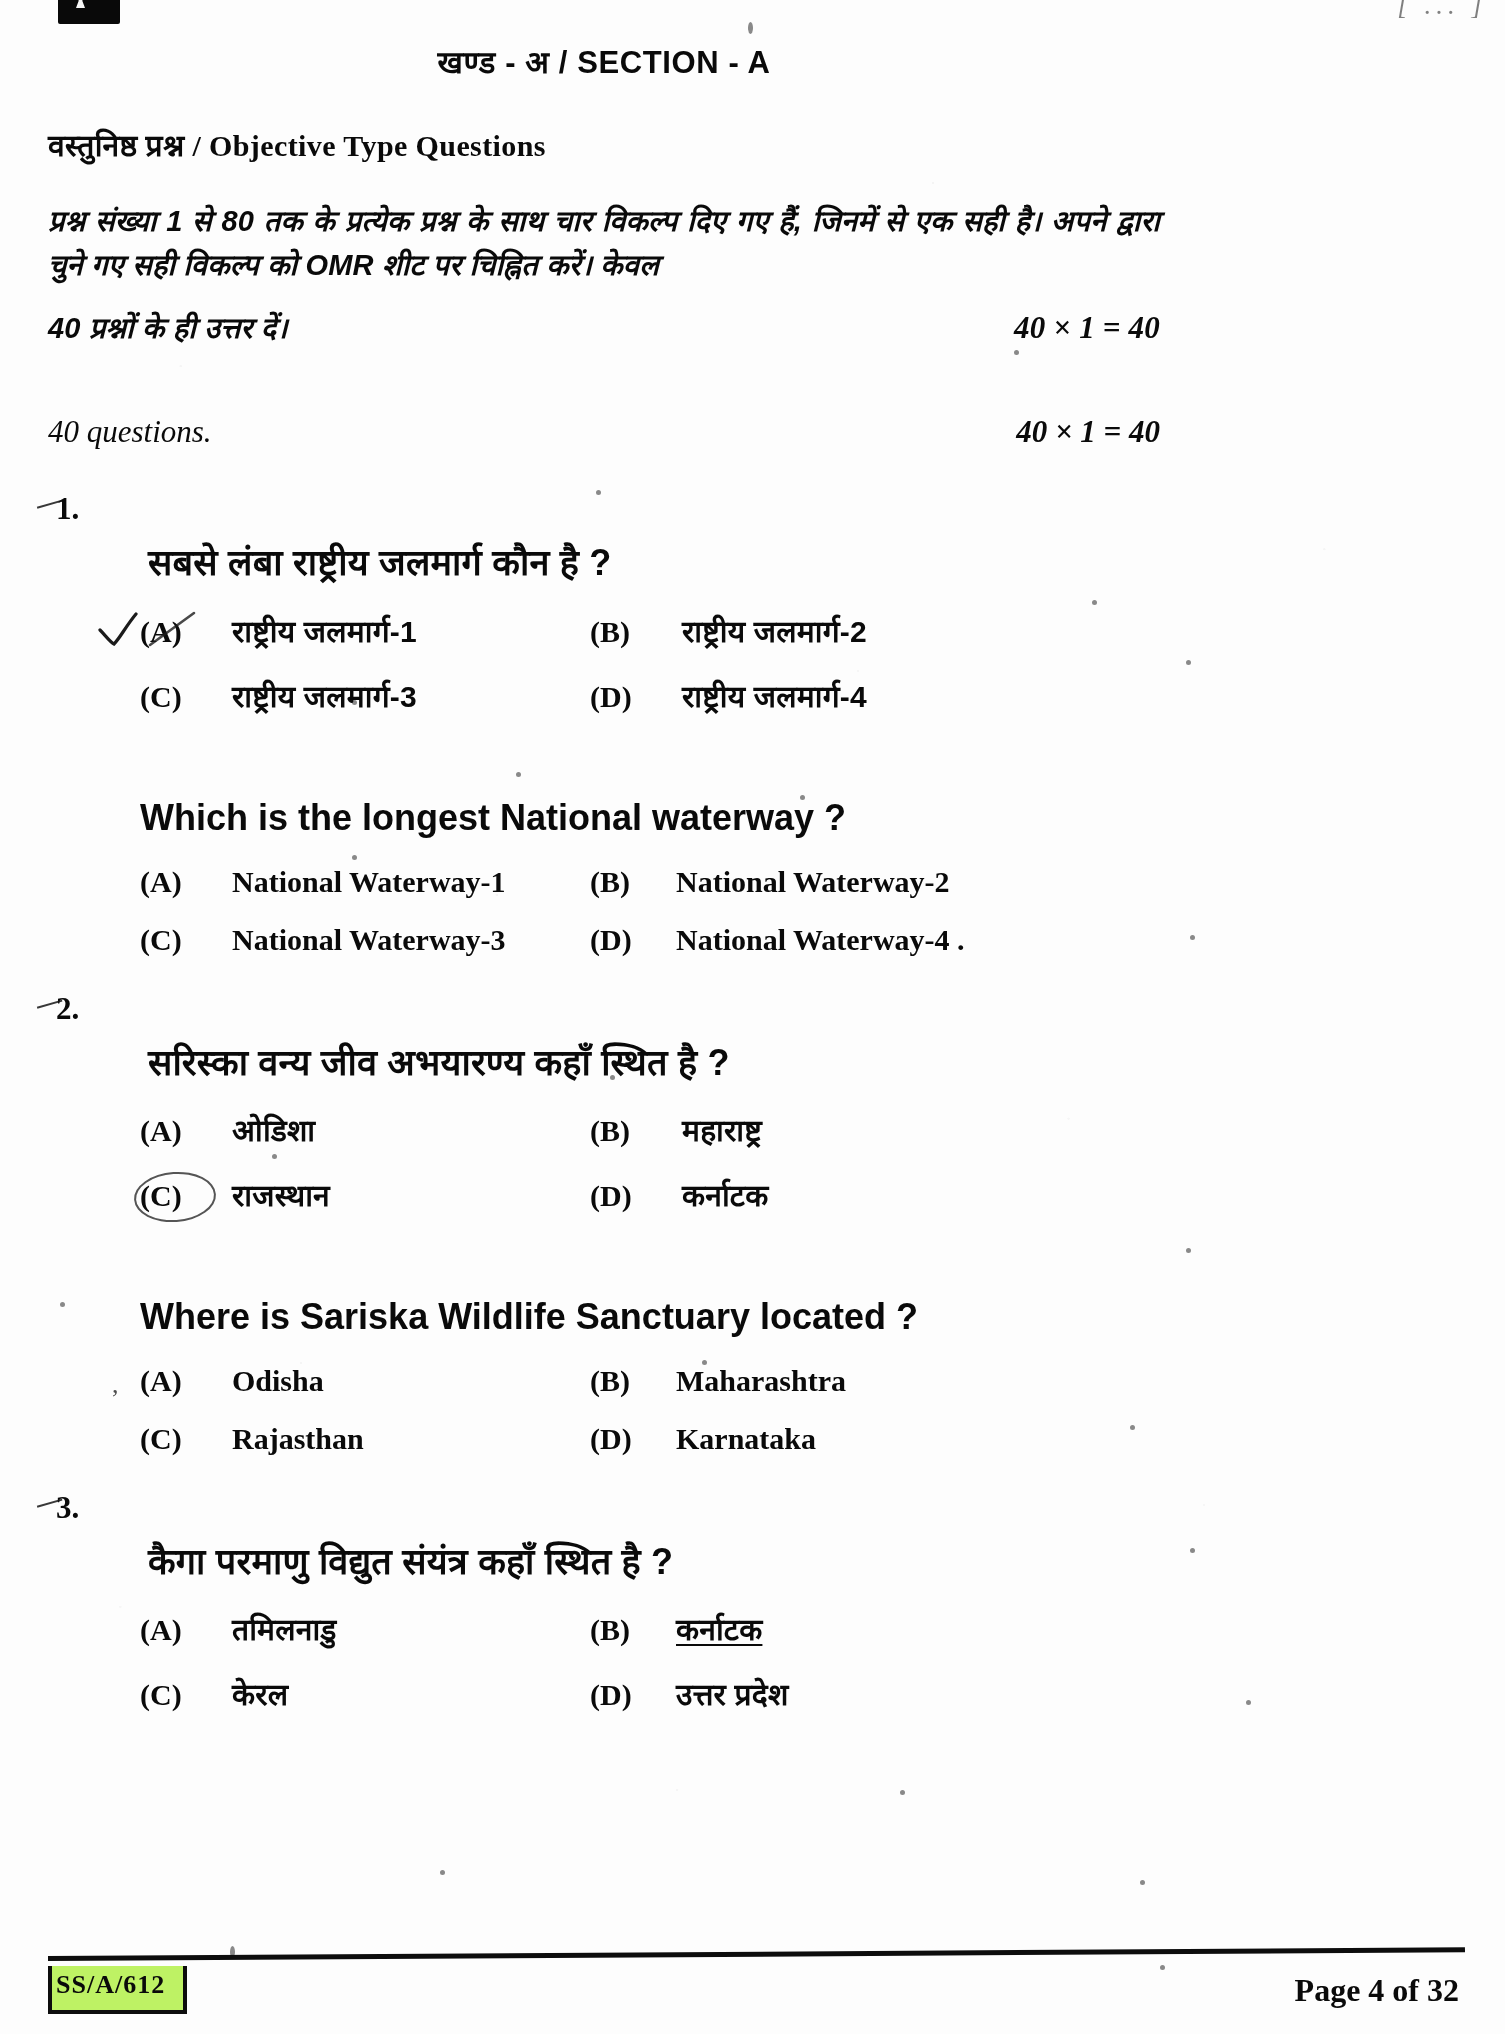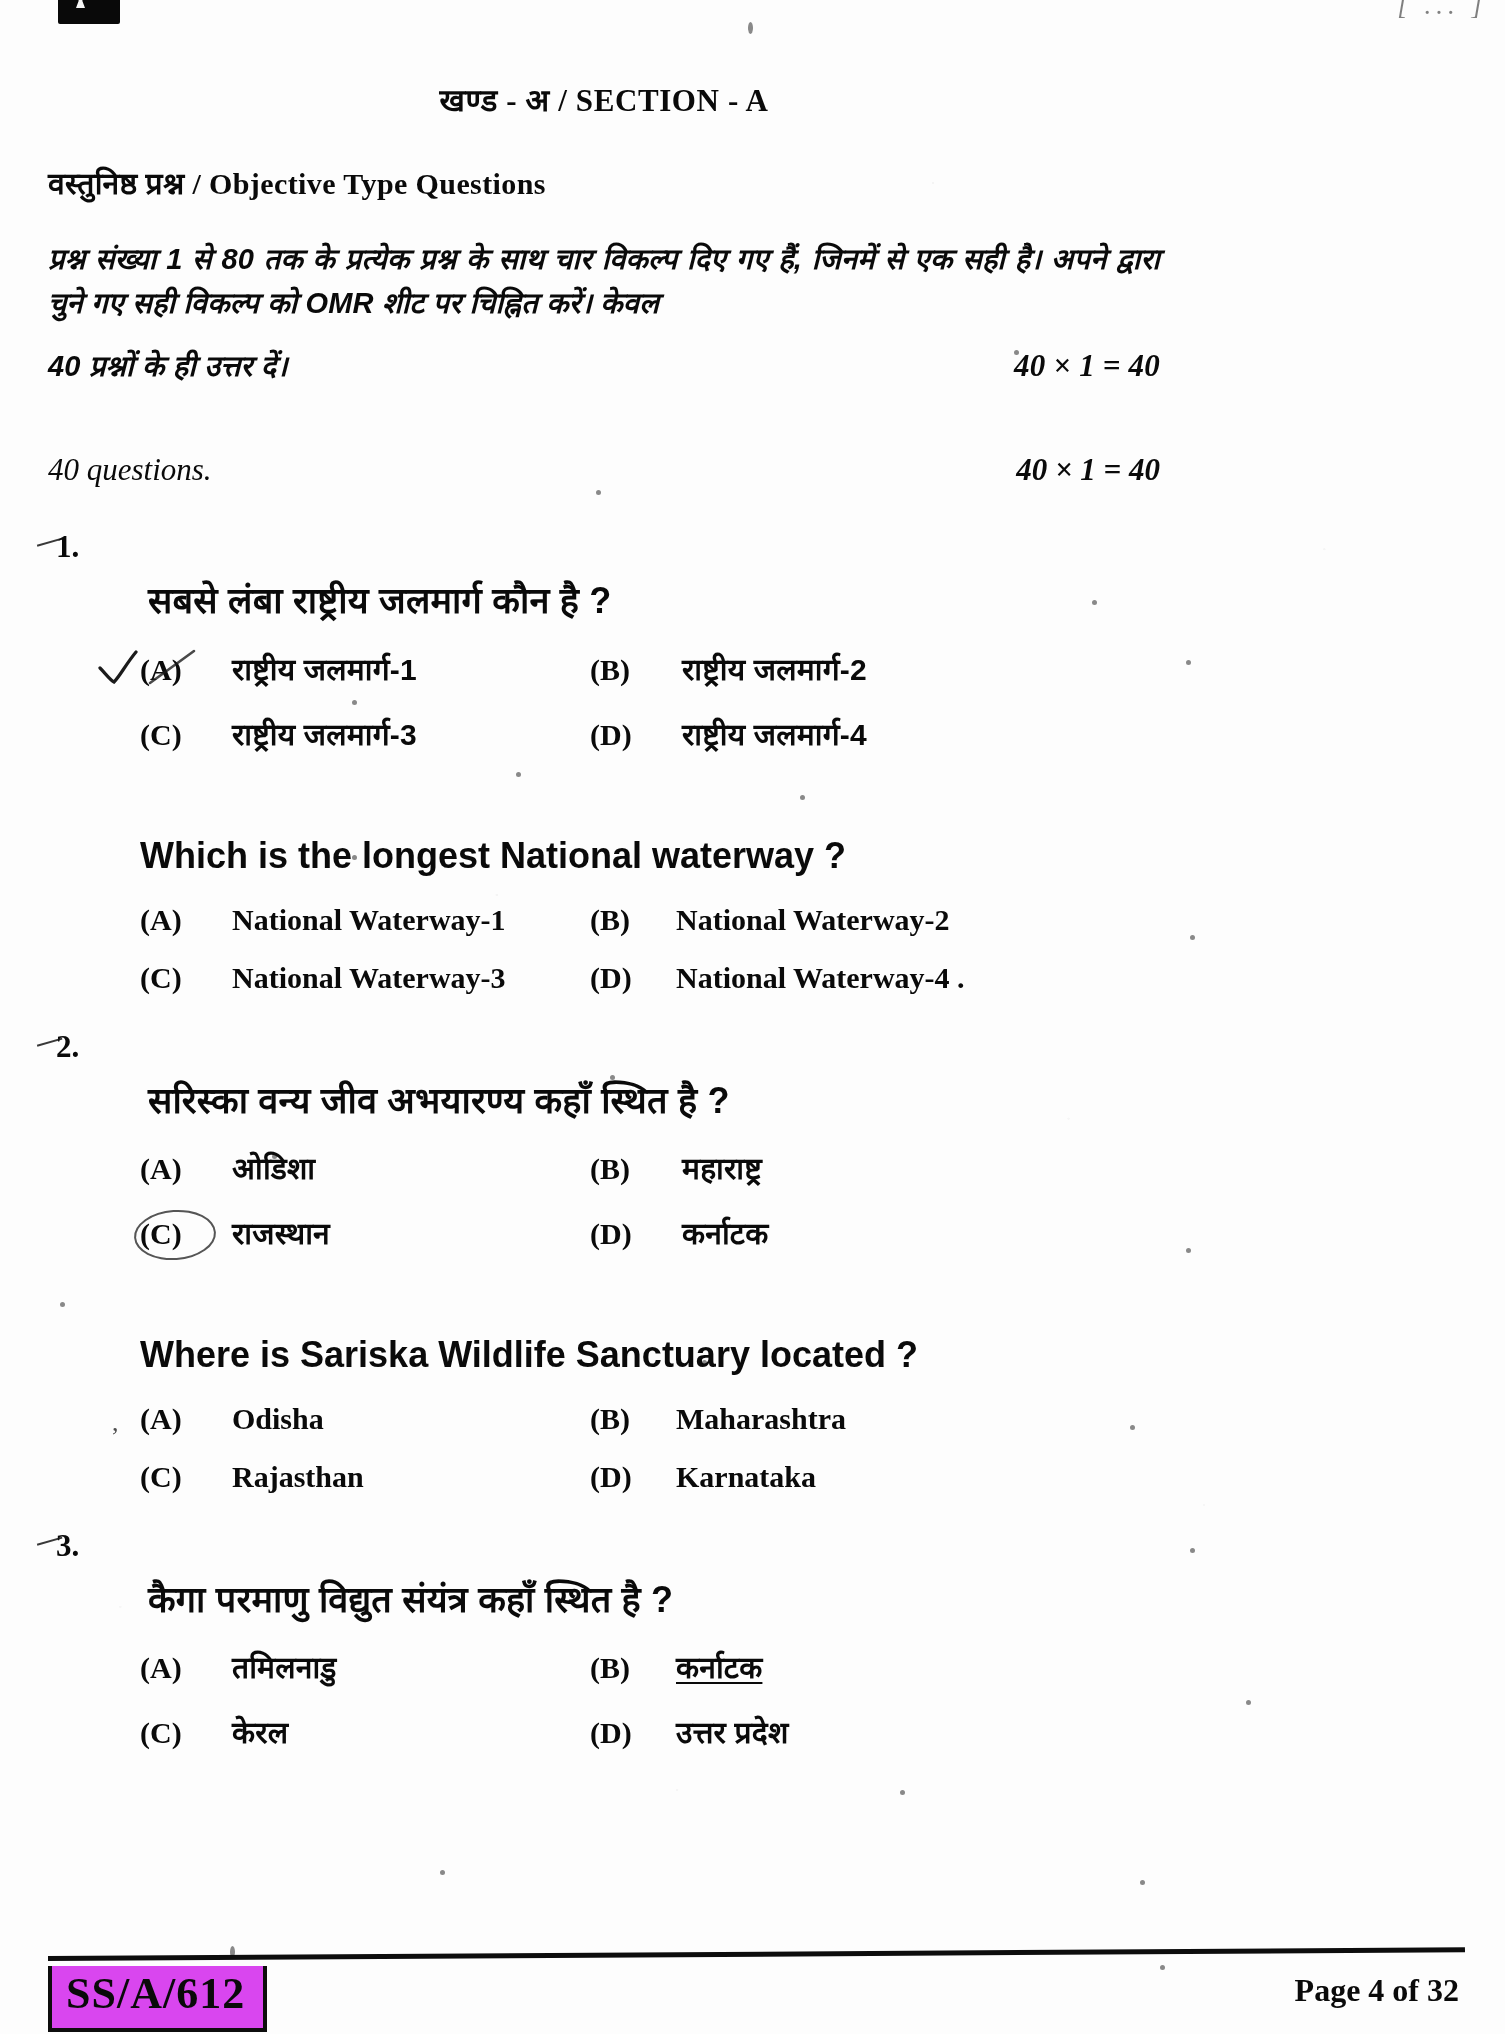--- a/index.html
+++ b/index.html
@@ -79,22 +79,22 @@
     top: 0;
     width: 1112px;
   }
 
   
   .section-heading {
     text-align: center;
     font-weight: bold;
     font-size: 31px;
     letter-spacing: 0.6px;
-    margin-top: 78px;
-    font-family: Liberation Serif, serif;
+    margin-top: 40px;
+    font-family: Liberation Sans, sans-serif;
   }
   .subsection-heading {
     text-align: left;
     font-weight: bold;
     font-size: 30px;
     letter-spacing: 0.4px;
     margin-top: 42px;
     font-family: "Liberation Serif", "DejaVu Sans", serif;
   }
 
@@ -275,27 +275,27 @@
     background: #0d0d0d;
     transform: rotate(-0.35deg);
     transform-origin: left center;
   }
   .footer-code {
     position: absolute;
     left: 0;
     top: 22px;
     border: 4px solid #0d0d0d;
     border-top: none;
-    padding: 6px 18px 12px 14px;
-    font-family: "Liberation Serif", "DejaVu Serif", serif;
-    font-weight: bold;
-    font-size: 44px;
+    padding: 6px 18px 12px 4px;
+    font-family: "Liberation Serif", "DejaVu Serif", serif;
+    font-weight: bold;
+    font-size: 26px;
     letter-spacing: 1px;
     line-height: 1;
-    background: #d946ef;
+    background: #bef264;
   }
   .footer-page {
     position: absolute;
     right: 6px;
     top: 28px;
     font-family: "Liberation Serif", "DejaVu Serif", serif;
     font-weight: bold;
     font-size: 32px;
     white-space: nowrap;
   }

